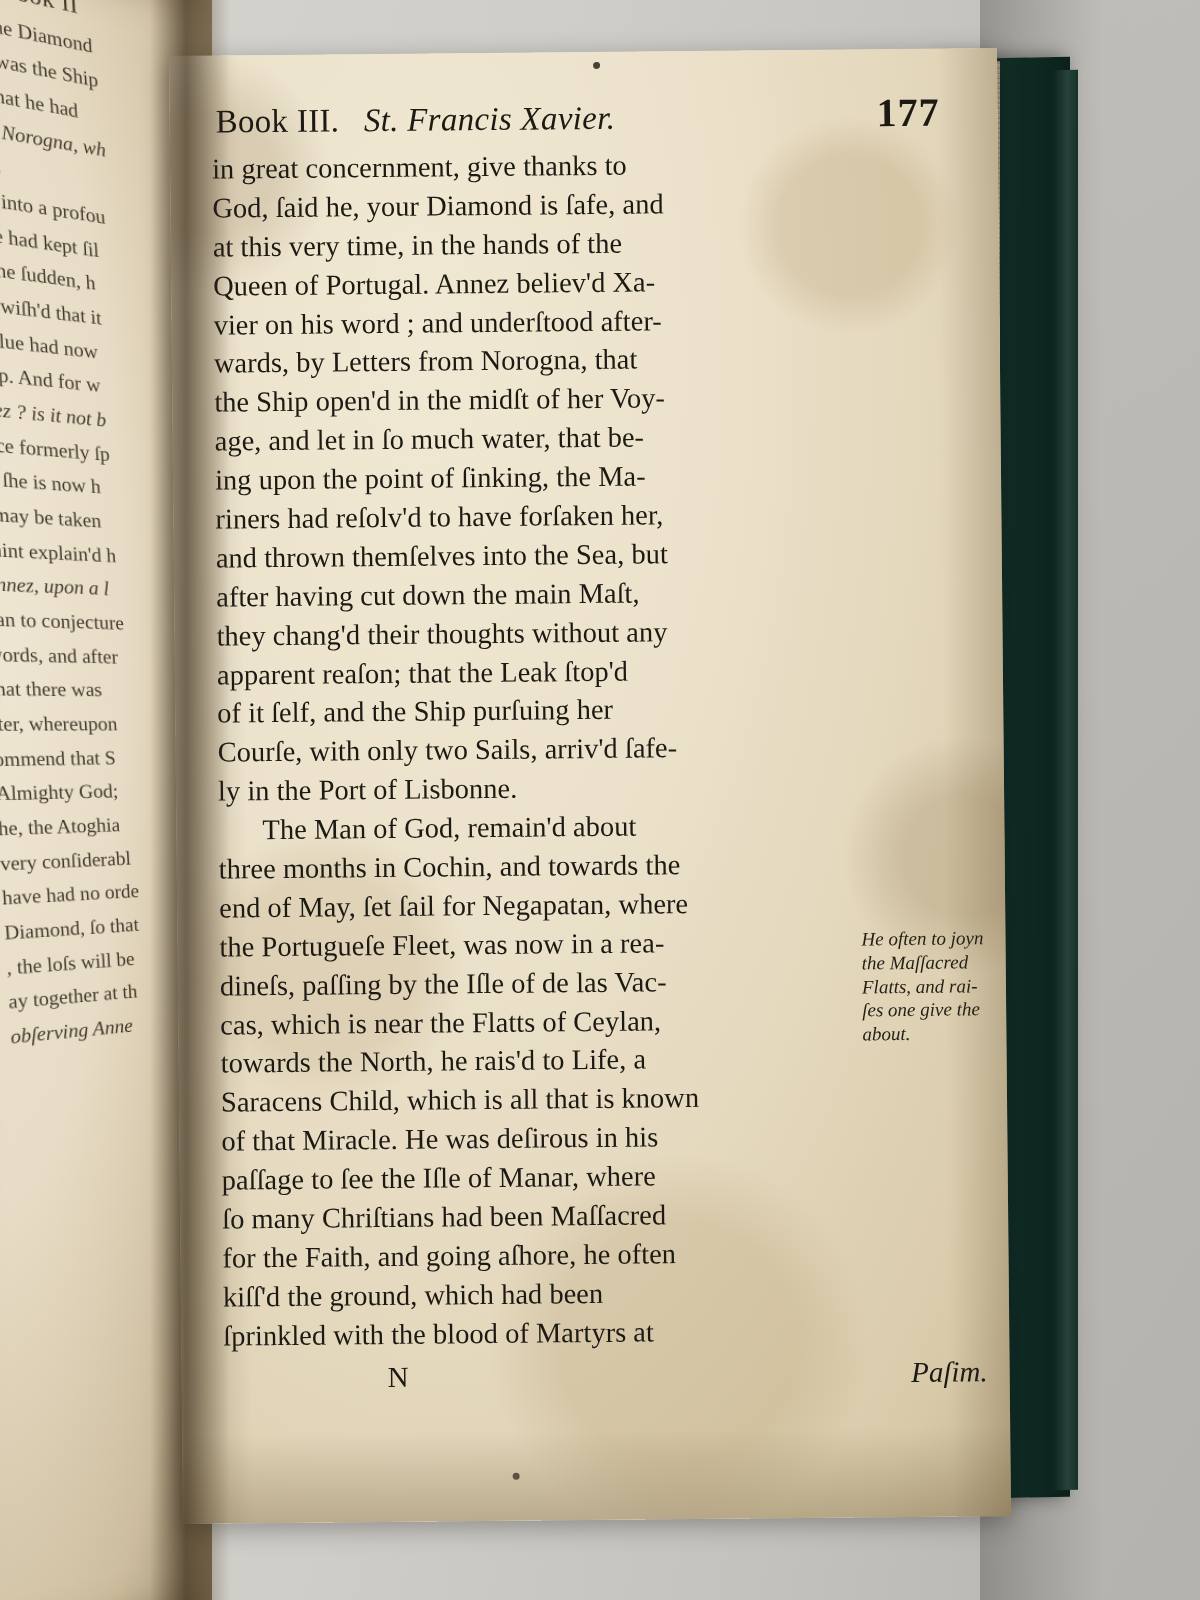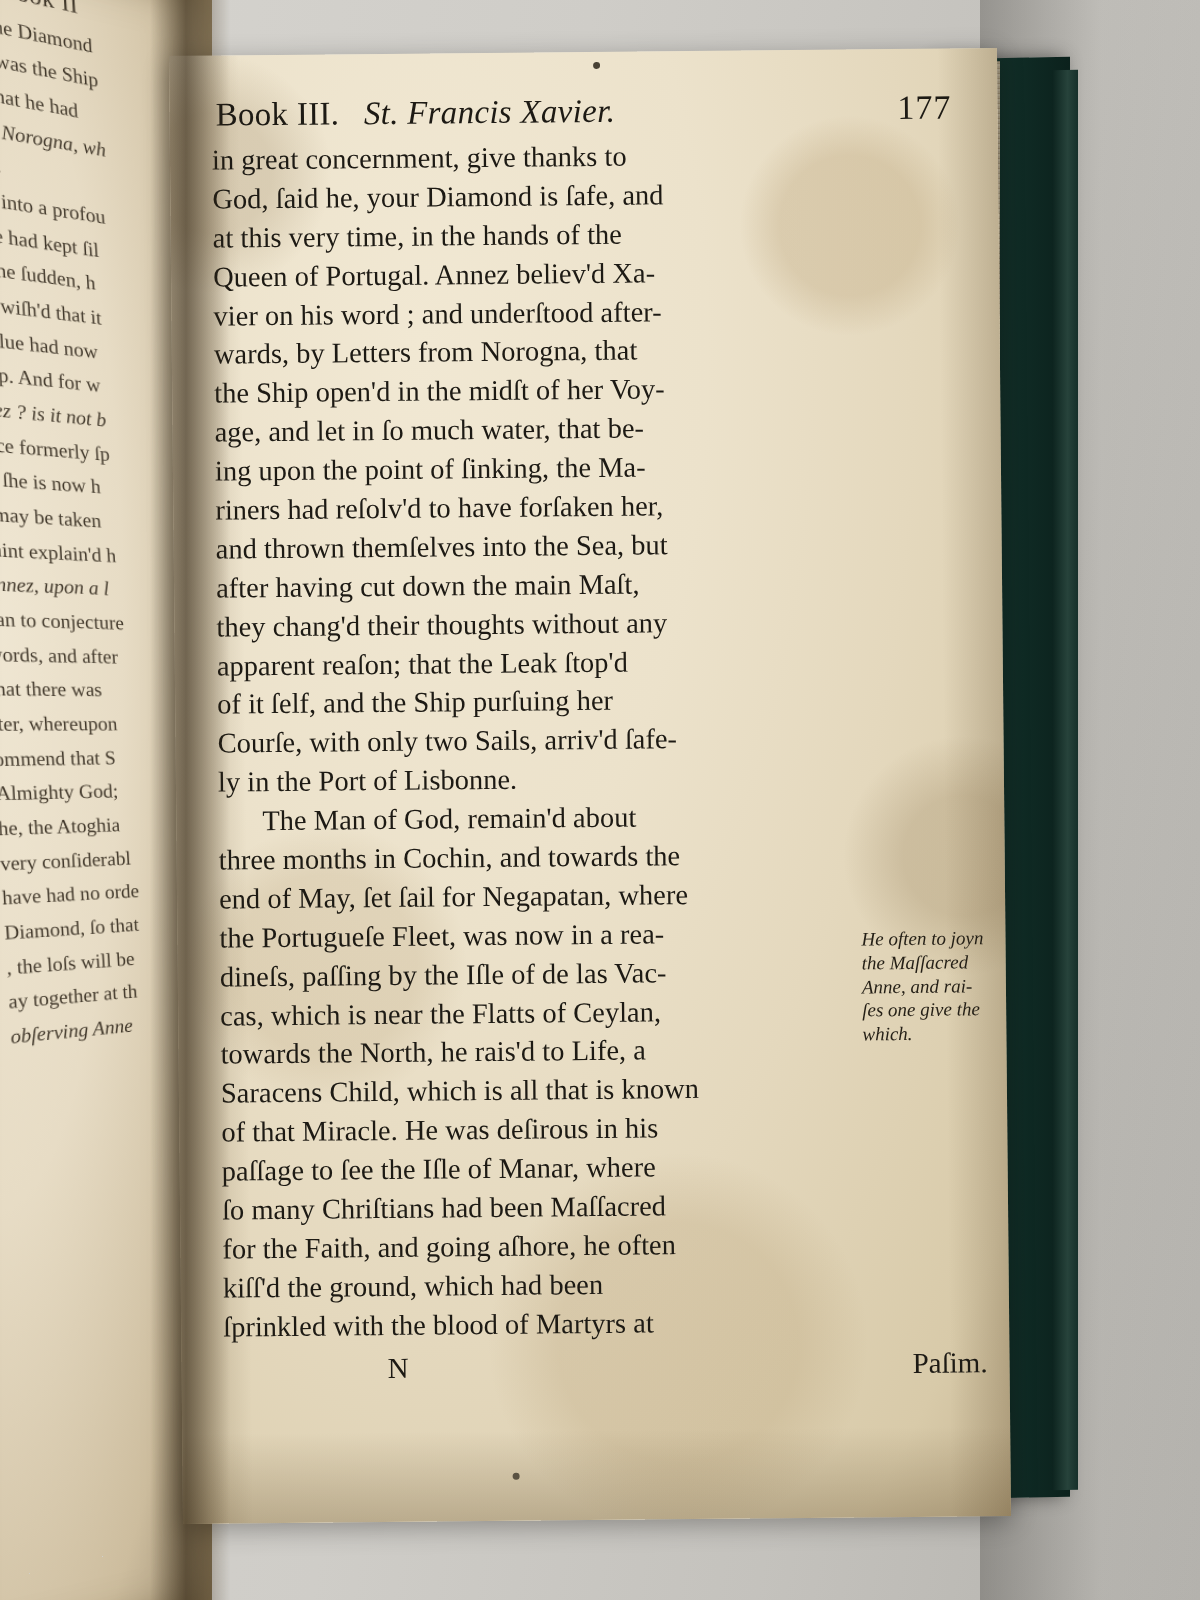--- a/index.html
+++ b/index.html
@@ -144,24 +144,24 @@
     align-items: baseline;
     justify-content: space-between;
     font-size: 33px;
     letter-spacing: .3px;
     margin: 0 0 8px 10px;
     padding-right: 4px;
   }
   .running-head .rh-left { white-space: nowrap; }
   .running-head .rh-left .it { font-style: italic; }
   .page-no {
-    font-size: 34px;
+    font-size: 40px;
     letter-spacing: 1px;
-    font-weight: 400;
-    margin-right: 6px;
+    font-weight: 700;
+    margin-right: 18px;
   }
 
   .body-col {
     width: 620px;
     font-size: 28.5px;
     line-height: 1.365;
     text-align: left;
     margin-left: 6px;
   }
   .body-col .ln { display: block; white-space: nowrap; }
@@ -179,21 +179,21 @@
   }
   .margin-note .ln { display: block; white-space: nowrap; }
 
   .foot {
     display: flex;
     justify-content: space-between;
     width: 600px;
     margin: 6px 0 0 170px;
     font-size: 29px;
   }
-  .catchword { }
+  .catchword { font-style: italic; }
   .signature { letter-spacing: 1px; }
 
   
   .recto-gutter-shade {
     position: absolute; left: 0; top: 0; width: 70px; height: 100%;
     background: linear-gradient(90deg, rgba(80,60,30,0.30), rgba(80,60,30,0.0));
     pointer-events: none;
   }
   .recto-edge-shade {
     position: absolute; right: 0; top: 0; width: 60px; height: 100%;
@@ -313,22 +313,22 @@
       </div>
 
       <div class="foot">
         <span class="signature">N</span>
         <span class="catchword">Paſim.</span>
       </div>
 
       <div class="margin-note">
         <span class="ln">He often to joyn</span>
         <span class="ln">the Maſſacred</span>
-        <span class="ln">Anne, and rai-</span>
+        <span class="ln">Flatts, and rai-</span>
         <span class="ln">ſes one give the</span>
-        <span class="ln">which.</span>
+        <span class="ln">about.</span>
       </div>
 
     </div>
   </div>
 
   <div class="gutter"></div>
 </div>
 
 </body></html>

